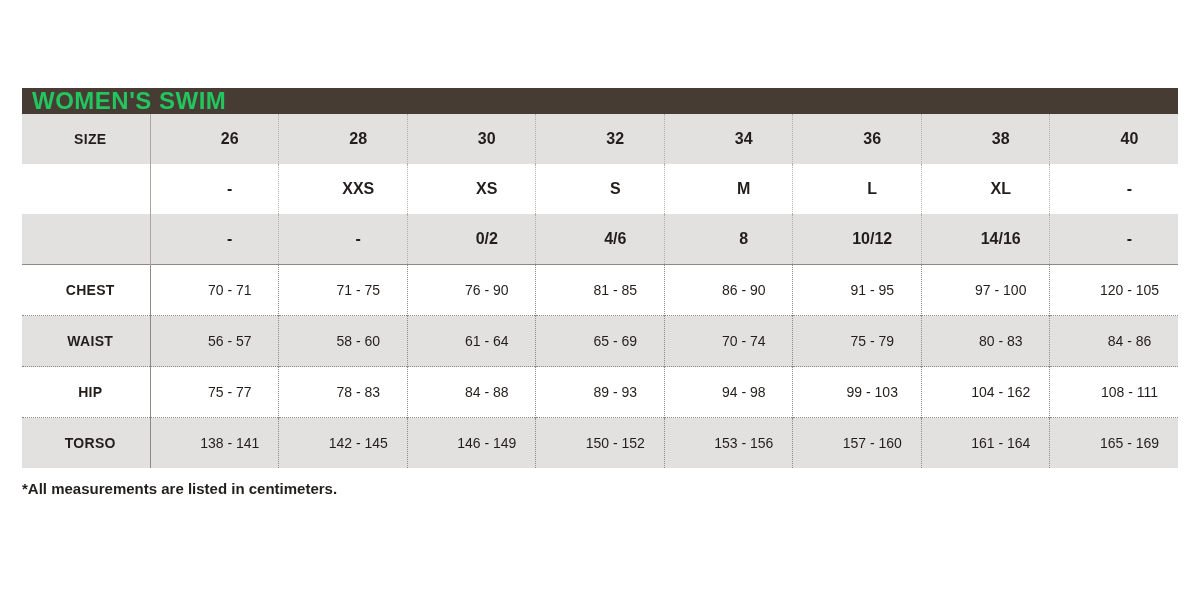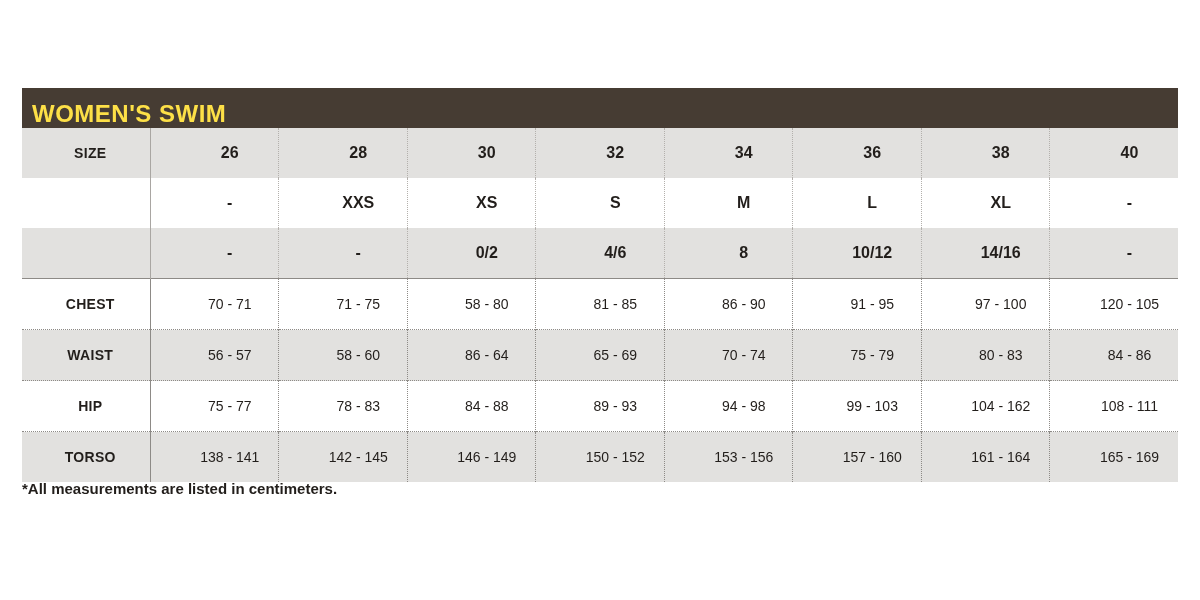--- a/index.html
+++ b/index.html
@@ -21,24 +21,24 @@
     background: #ffffff;
   }
   .chart-wrap {
     position: absolute;
     left: 22px;
     top: 88px;
     width: 1156px;
   }
   .title-bar {
     background: #463c33;
-    color: #fde047;
-    height: 40px;
+    color: #22c55e;
+    height: 26px;
     display: flex;
-    align-items: flex-end;
+    align-items: center;
     padding-left: 10px;
     box-sizing: border-box;
   }
   .title-bar .title-text {
     font-size: 24px;
     font-weight: bold;
     letter-spacing: 0.5px;
   }
   table.size-table {
     border-collapse: collapse;
@@ -162,32 +162,32 @@
           <td class="val">4/6</td>
           <td class="val">8</td>
           <td class="val">10/12</td>
           <td class="val">14/16</td>
           <td class="val">-</td>
         </tr>
         <tr class="white meas first-meas">
           <td class="rowlabel">CHEST</td>
           <td class="val">70 - 71</td>
           <td class="val">71 - 75</td>
-          <td class="val">58 - 80</td>
+          <td class="val">76 - 90</td>
           <td class="val">81 - 85</td>
           <td class="val">86 - 90</td>
           <td class="val">91 - 95</td>
           <td class="val">97 - 100</td>
           <td class="val">120 - 105</td>
         </tr>
         <tr class="gray meas">
           <td class="rowlabel">WAIST</td>
           <td class="val">56 - 57</td>
           <td class="val">58 - 60</td>
-          <td class="val">86 - 64</td>
+          <td class="val">61 - 64</td>
           <td class="val">65 - 69</td>
           <td class="val">70 - 74</td>
           <td class="val">75 - 79</td>
           <td class="val">80 - 83</td>
           <td class="val">84 - 86</td>
         </tr>
         <tr class="white meas">
           <td class="rowlabel">HIP</td>
           <td class="val">75 - 77</td>
           <td class="val">78 - 83</td>

